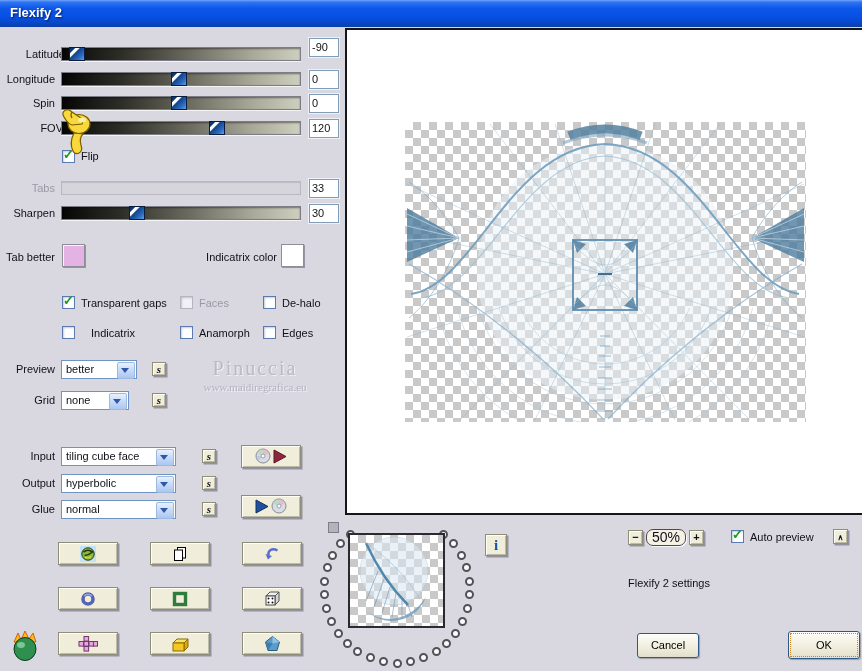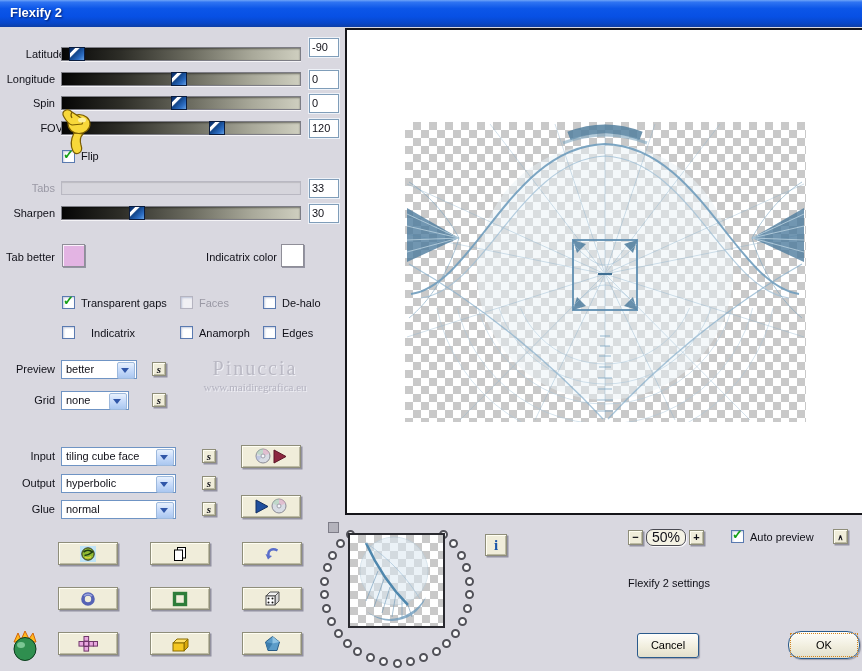--- a/index.html
+++ b/index.html
@@ -61,21 +61,21 @@
   .dot{position:absolute;width:9px;height:9px;border-radius:50%;background:#fbfbfd;border:2px solid #515158;box-sizing:border-box;}
   .handle{left:328px;top:522px;width:9px;height:9px;background:#b4b3bc;border:1px solid #7e7d88;}
   
   .wm1{font-family:"Liberation Serif",serif;font-size:20px;color:#bab9c4;letter-spacing:2px;
     text-shadow:1px 1px 0 #efeff5;}
   .wm2{font-family:"Liberation Serif",serif;font-size:11px;color:#b4b3c0;
     text-shadow:1px 1px 0 #efeff5;}
   
   .xpbtn{border:1px solid #2a5a8c;border-radius:3px;background:linear-gradient(180deg,#fefefb,#f1eede 55%,#e2dfcc);
     text-align:center;box-sizing:border-box;font-size:11px;color:#000;box-shadow:1px 1px 1px rgba(70,70,90,.4);}
-  .okbtn{border-radius:13px;position:relative;}
+  .okbtn{border-radius:3px;position:relative;}
   .okbtn:before{content:"";position:absolute;left:1px;top:1px;right:1px;bottom:1px;border:1px dotted #d2851f;}
   .handcur{left:60px;top:107px;width:34px;height:52px;pointer-events:none;}
 </style>
 </head>
 <body>
 
 <div class="abs titlebar">
   <span>Flexify 2</span>
 </div>
 

